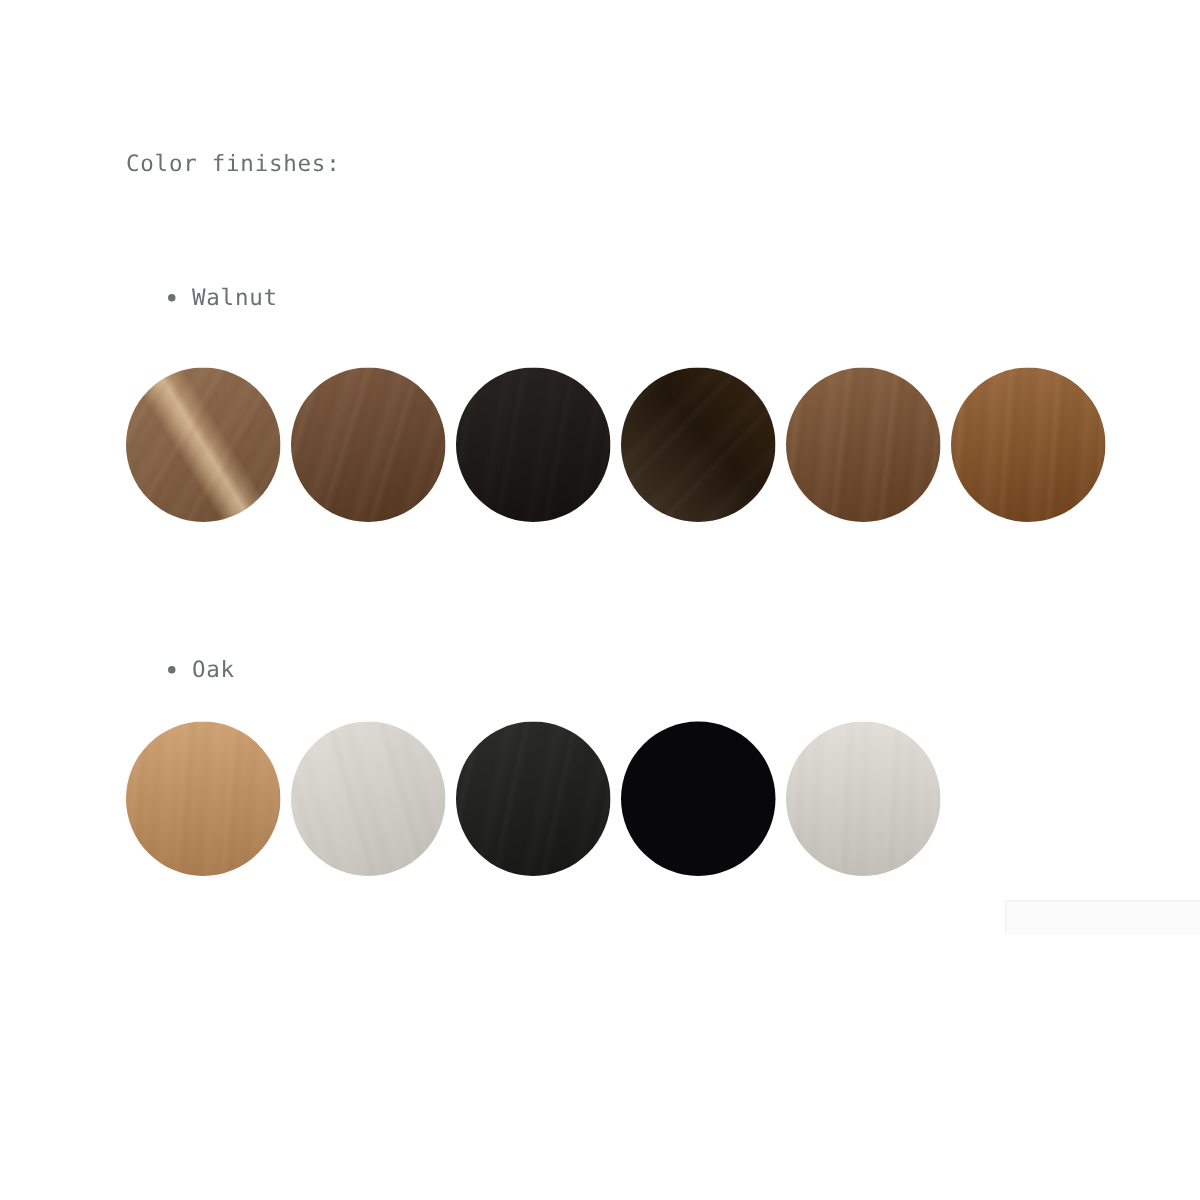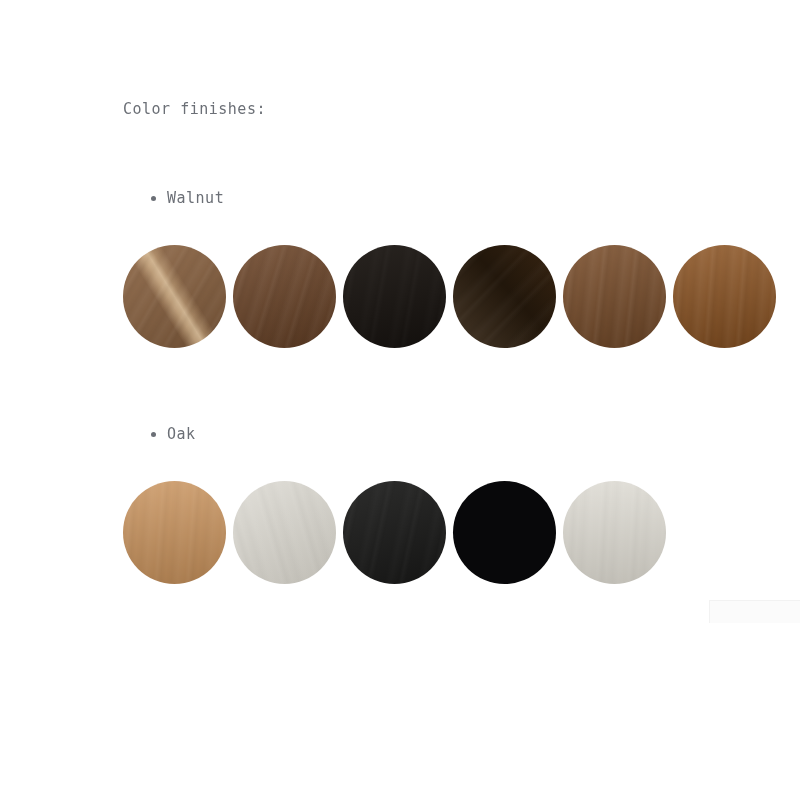--- a/index.html
+++ b/index.html
@@ -48,21 +48,21 @@
     width: 5px;
     height: 5px;
     border-radius: 50%;
     background: #6b6f76;
     flex: none;
     display: block;
   }
   .bullet-label { white-space: pre; }
 
   #group-walnut-label { left: 112px; top: 189px; }
-  #group-oak-label    { left: 112px; top: 425px; }
+  #group-oak-label    { left: 112px; top: 437px; }
 
   
   .swatch-row {
     position: absolute;
     left: 84px;
     display: flex;
     gap: 7px;
   }
   #row-walnut { top: 245px; }
   #row-oak    { top: 481px; }
@@ -183,21 +183,21 @@
     height: 22px;
     background: #fbfbfb;
     border-top: 1px solid #f2f2f2;
     border-left: 1px solid #f2f2f2;
     pointer-events: none;
   }
 </style>
 </head>
 <body>
 
-<div id="page" style="background: rgb(255, 255, 255); margin-left: 39px;">
+<div id="page" style="background: rgb(255, 255, 255);">
 
   <div class="heading" style="color: rgb(107, 111, 118);">Color finishes:</div>
 
   <div class="bullet-item" id="group-walnut-label" style="color: rgb(107, 111, 118); text-align: center;">
     <span class="bullet-dot" style="background: rgb(107, 111, 118);"></span>
     <span class="bullet-label">Walnut</span>
   </div>
 
   <div class="swatch-row" id="row-walnut">
     <div class="swatch" id="swatch-walnut-1" title="walnut-natural" style="background-color: rgb(138, 98, 64);"></div>

